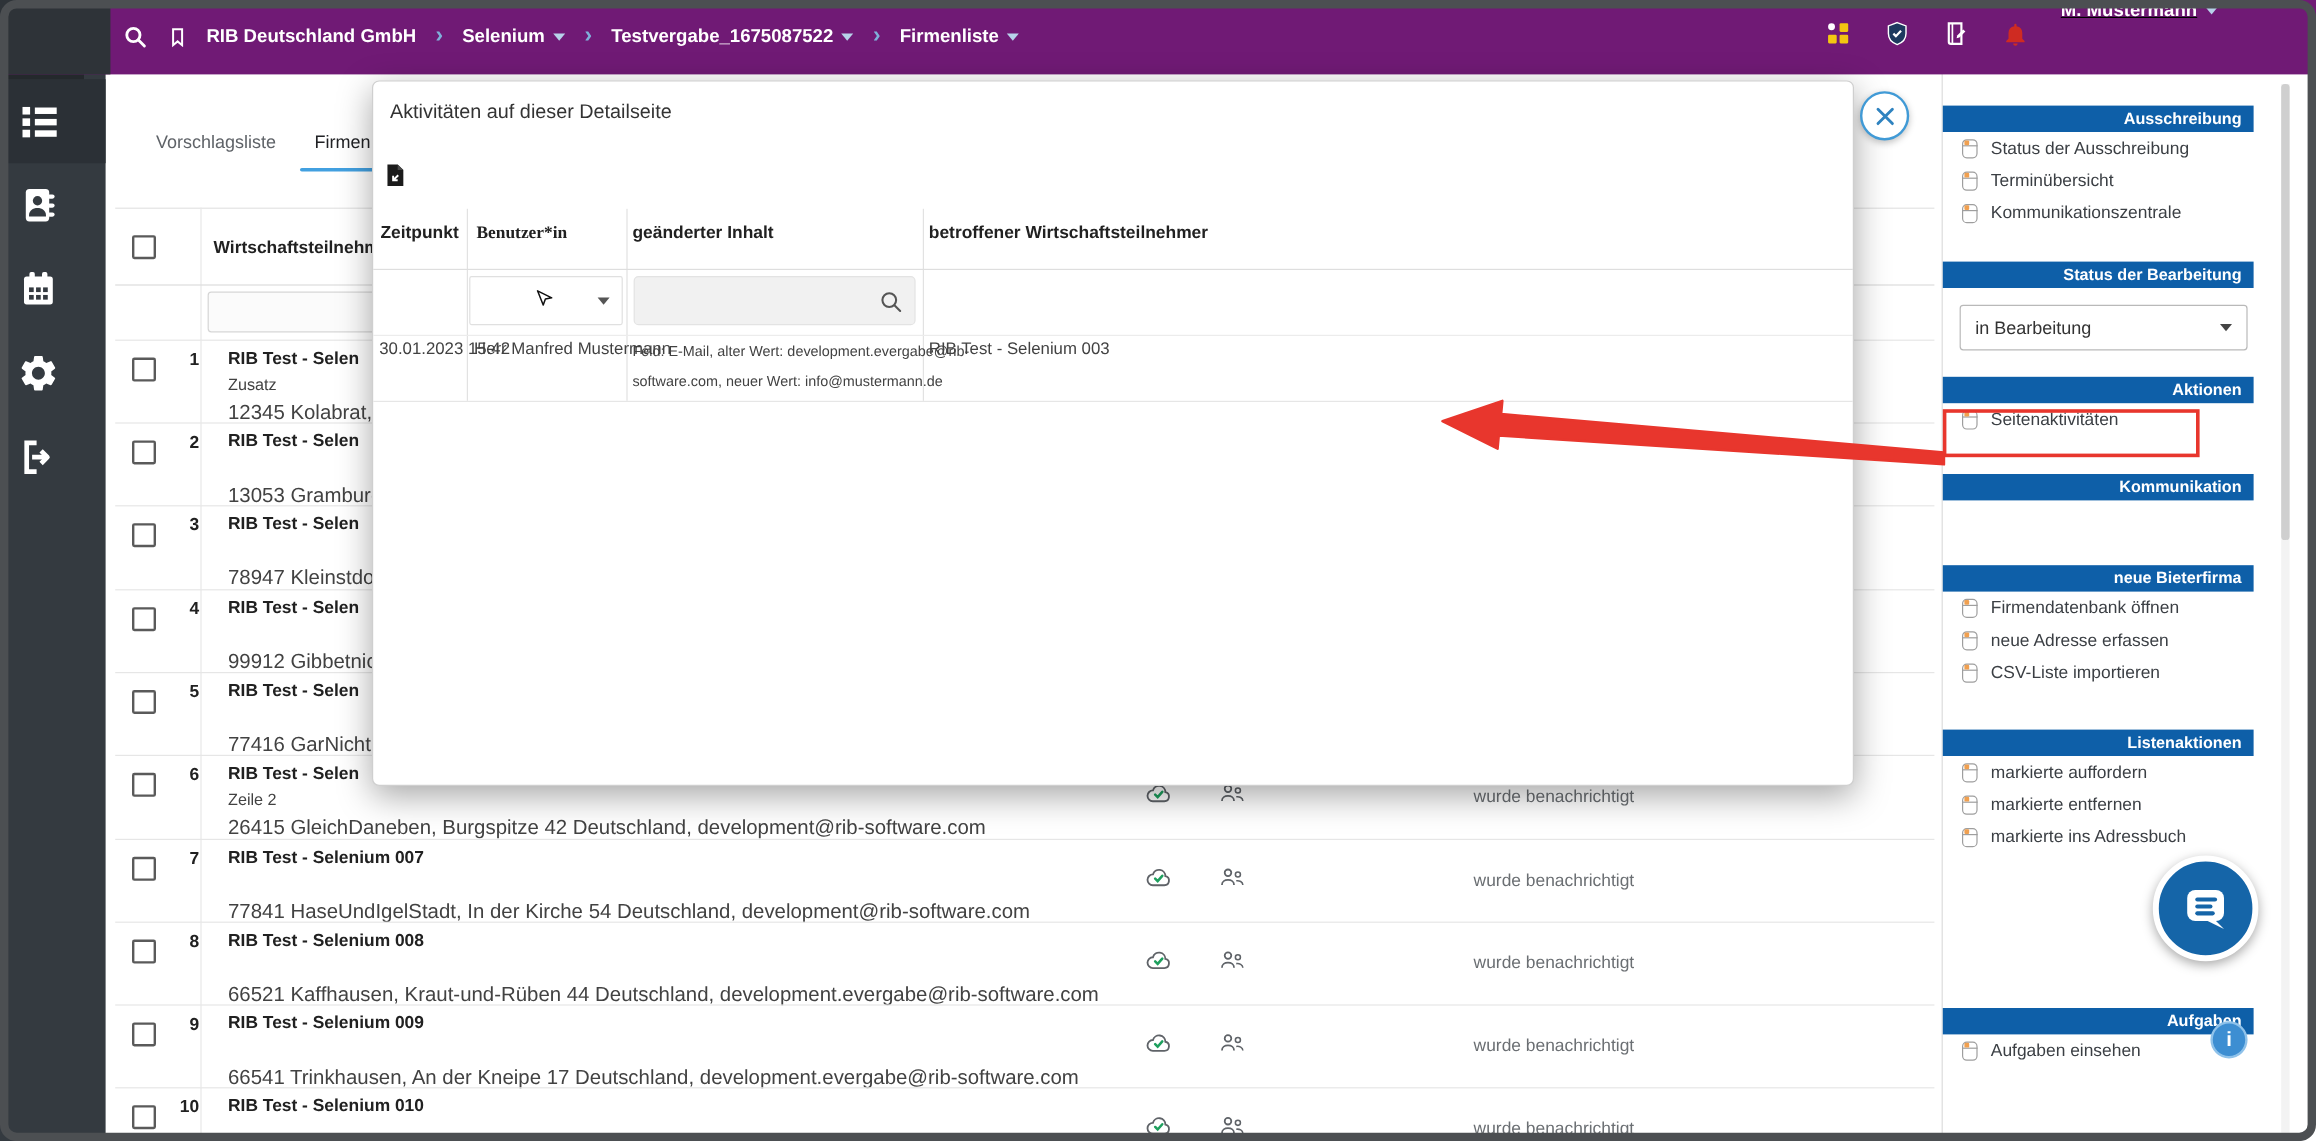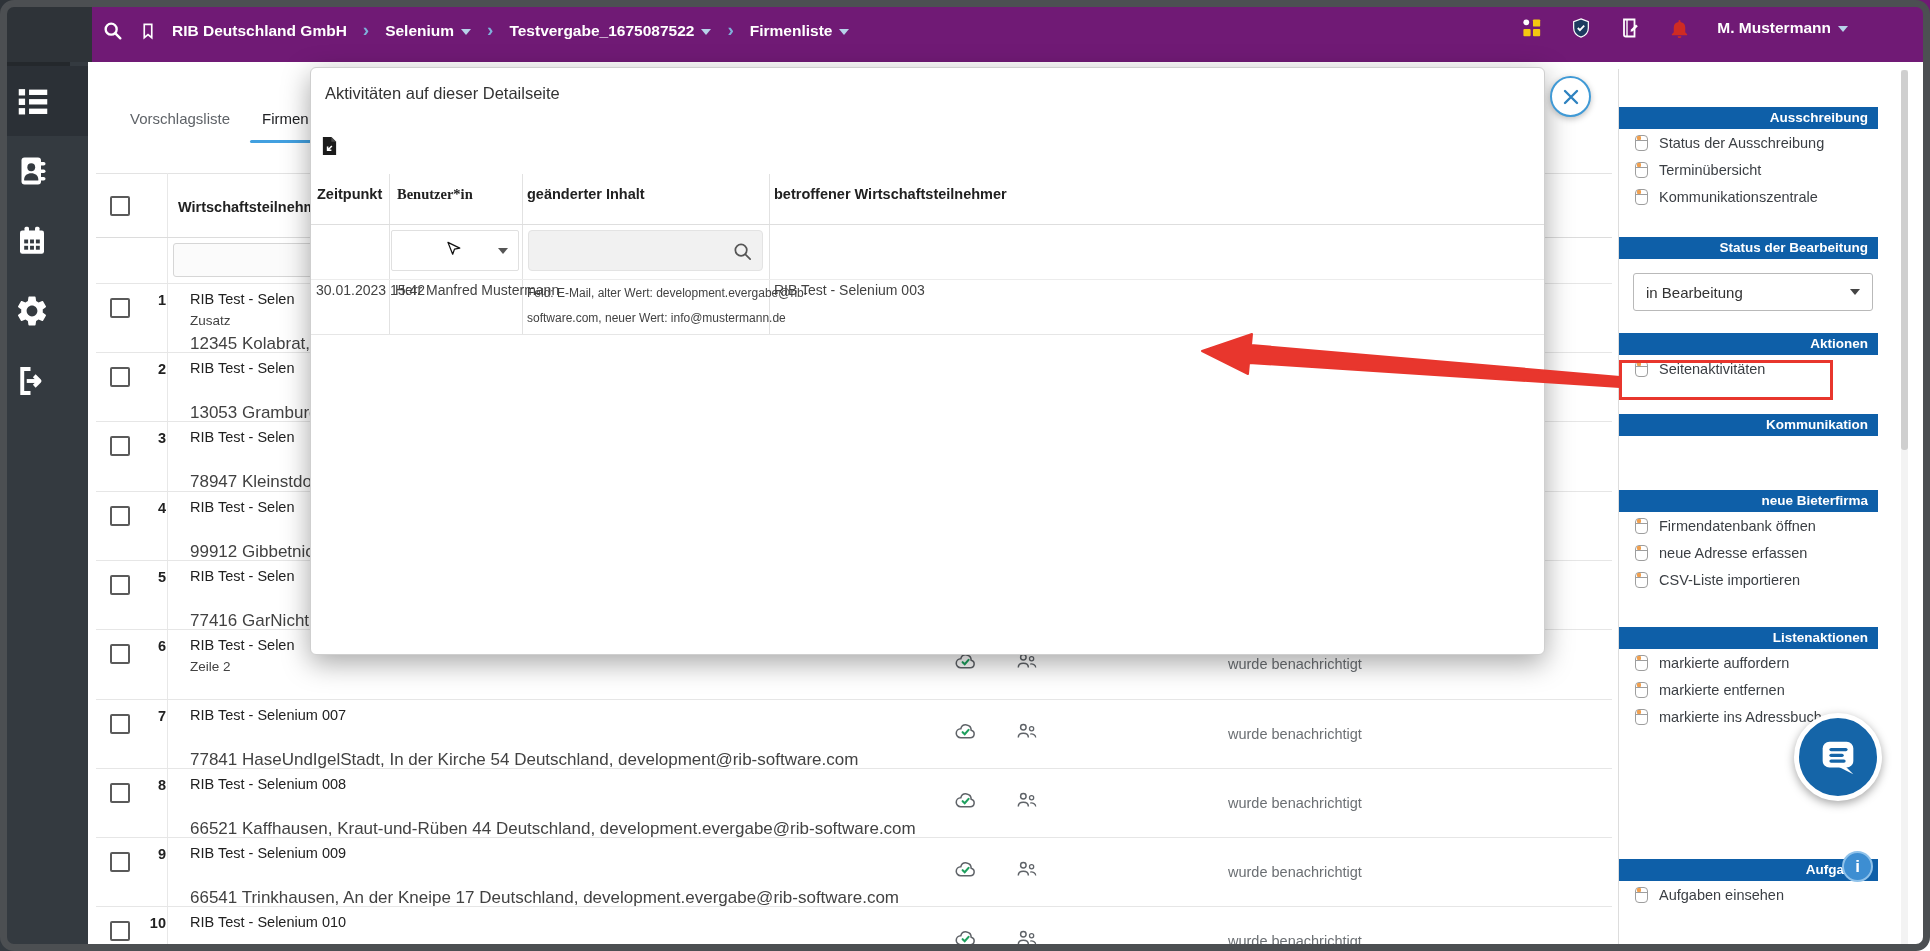--- a/index.html
+++ b/index.html
@@ -10,21 +10,21 @@
   
   .topbar{position:absolute;left:0;top:0;width:1930px;height:62px;background:#701a75;z-index:20;}
   .topbar-darkcorner{position:absolute;left:0;top:0;width:92px;height:62px;background:#2e3338;}
   .home-block{position:absolute;left:0;top:0;width:70px;height:66px;background:#24282c;display:flex;align-items:center;justify-content:center;z-index:21;}
   .kebab{position:absolute;left:71px;top:10px;width:16px;display:flex;flex-direction:column;gap:3px;align-items:center;z-index:21;}
   .kebab i{width:3.5px;height:3.5px;border-radius:50%;background:#cfd4d9;}
   .tb-left{position:absolute;left:92px;top:0;height:62px;display:flex;align-items:center;gap:14px;padding-left:10px;}
   .crumb{color:#fff;font-weight:bold;font-size:15.5px;white-space:nowrap;}
   .crumb-sep{color:#7fb0da;font-size:19px;font-weight:bold;margin:0 2px;transform:translateY(-1px);}
   .caret{display:inline-block;width:0;height:0;border-left:5px solid transparent;border-right:5px solid transparent;border-top:6px solid #b7d2ea;margin-left:7px;transform:translateY(-1px);}
-  .tb-right{position:absolute;right:82px;top:0;height:56px;display:flex;align-items:center;gap:26px;}
+  .tb-right{position:absolute;right:82px;top:0;height:56px;display:flex;gap:26px;text-decoration:underline;}
   .username{color:#fff;font-weight:bold;font-size:15.5px;}
   .icon-btn{display:flex;align-items:center;justify-content:center;}
 
   
   .rail{position:absolute;left:0;top:0;width:88px;height:951px;background:#343a40;z-index:10;}
   .rail-item{position:relative;width:88px;height:70px;display:flex;align-items:center;justify-content:flex-start;padding-left:14px;}
   .rail-item.active{background:#2b3036;}
   .rail-item.active::before{content:"";position:absolute;left:0;top:0;bottom:0;width:4px;background:#2d9fe3;}
 
   
@@ -35,21 +35,21 @@
 
   .tbl-topline{position:absolute;left:8px;top:111px;right:6px;height:1px;background:#e3e3e3;}
   .tbl-vline{position:absolute;left:79px;top:111px;bottom:0;width:1px;background:#e8e8e8;}
   .tbl-headline{position:absolute;left:8px;top:175px;right:6px;height:1px;background:#dcdcdc;}
   .hdr-label{position:absolute;left:90px;top:137px;font-size:14.5px;font-weight:bold;color:#212121;white-space:nowrap;}
   .cbx{position:absolute;width:20px;height:20px;border:2px solid #5a5a5a;border-radius:2px;background:#fff;}
   .filter-input{position:absolute;left:85px;top:181px;width:162px;height:34px;border:1px solid #d6d6d6;border-radius:3px;background:#fbfbfb;}
 
   .trow{position:absolute;left:8px;right:6px;height:69px;border-top:1px solid #e6e6e6;}
   .rnum{position:absolute;left:30px;top:8px;width:40px;text-align:right;font-weight:bold;font-size:14.5px;color:#212121;}
-  .rname{position:absolute;left:94px;top:7px;font-weight:normal;font-size:14.5px;color:#212121;white-space:nowrap;text-align:right;}
+  .rname{position:absolute;left:94px;top:7px;font-weight:bold;font-size:14.5px;color:#212121;white-space:nowrap;text-align:right;}
   .rline2{position:absolute;left:94px;top:29px;font-size:13.5px;color:#424242;white-space:nowrap;}
   .raddr{position:absolute;left:94px;top:50px;font-size:17px;color:#424242;white-space:nowrap;}
   .rcloud{position:absolute;left:858px;top:21px;}
   .rgroup{position:absolute;left:920px;top:22px;}
   .rstatus{position:absolute;left:1132px;top:26px;font-size:14.5px;color:#6b6f73;white-space:nowrap;}
 
   
   .modal{position:absolute;left:310px;top:67px;width:1235px;height:588px;background:#fff;border:1px solid #cfcfcf;border-radius:6px;box-shadow:0 8px 28px rgba(0,0,0,.35);z-index:40;}
   .modal-title{position:absolute;left:14px;top:16px;font-size:16.5px;font-weight:500;color:#333;}
   .modal-export{position:absolute;left:10px;top:68px;}
@@ -59,21 +59,21 @@
   .m-rowline{position:absolute;left:0;top:266px;width:100%;height:1px;background:#e6e6e6;}
   .m-col-label{position:absolute;top:118px;font-size:14.5px;font-weight:bold;color:#212121;white-space:nowrap;}
   .m-dropdown{position:absolute;left:80px;top:162px;width:128px;height:41px;background:#fff;border:1px solid #e0e0e0;border-radius:2px;}
   .m-dd-caret{position:absolute;right:10px;top:17px;width:0;height:0;border-left:5px solid transparent;border-right:5px solid transparent;border-top:6px solid #555;}
   .m-search{position:absolute;left:217px;top:162px;width:235px;height:41px;background:#f1f1f1;border:1px solid #e3e3e3;border-radius:4px;}
   .m-cell{position:absolute;top:214px;font-size:14px;color:#424242;white-space:nowrap;}
   .m-inhalt{position:absolute;left:216px;top:213px;font-size:12px;color:#424242;line-height:25px;white-space:nowrap;}
   .close-btn{position:absolute;left:1550px;top:76px;width:41px;height:41px;border-radius:50%;background:#fff;border:2.5px solid #409ad6;z-index:45;box-shadow:0 2px 6px rgba(0,0,0,.25);display:flex;align-items:center;justify-content:center;cursor:pointer;}
 
   
-  .rpanel{position:absolute;left:1618px;top:69px;width:281px;bottom:0;background:#fff;border-left:1px solid #ddd;z-index:12;}
+  .rpanel{position:absolute;left:1618px;top:50px;width:281px;bottom:0;background:#fff;border-left:1px solid #ddd;z-index:12;}
   .sect{position:absolute;left:0;width:100%;}
   .sect-bar{height:22px;width:259px;background:#0e5fa8;color:#fff;font-size:13.5px;font-weight:bold;text-align:right;line-height:22px;padding-right:10px;}
   .pitem{position:relative;height:27px;display:flex;align-items:center;gap:11px;padding-left:16px;margin-top:0;cursor:pointer;}
   .pitem:first-of-type{margin-top:8px;}
   .pitem-label{font-size:14.5px;color:#3b3f44;white-space:nowrap;}
   .mouse-icon{position:relative;width:13px;height:16px;border:1.5px solid #9e9e9e;border-radius:4px;flex:0 0 13px;}
   .mouse-icon::before{content:"";position:absolute;left:-1px;right:-1px;top:4px;height:1.5px;background:#9e9e9e;}
   .mouse-icon::after{content:"";position:absolute;left:0.5px;top:0.5px;width:4px;height:3.5px;background:#f0a050;border-radius:1px;}
   .red-box{position:absolute;left:0;top:27px;width:214px;height:40px;border:3px solid #e8362d;pointer-events:none;}
   .panel-dd{margin:14px 0 0 14px;width:240px;height:38px;border:1px solid #b9b9b9;border-radius:3px;background:#fff;display:flex;align-items:center;padding:0 12px;font-size:15px;color:#333;cursor:pointer;}
@@ -248,20 +248,21 @@
       <span class="cbx" style="left:14px;top:14px;"></span>
       <span class="rnum">5</span>
       <span class="rname">RIB Test - Selen</span>
       <span class="raddr">77416 GarNicht</span>
     </div>
     <div class="trow" style="top:567px;">
       <span class="cbx" style="left:14px;top:14px;"></span>
       <span class="rnum">6</span>
       <span class="rname">RIB Test - Selen</span>
       <span class="rline2">Zeile 2</span>
+      <span class="raddr">26415 GleichDaneben, Burgspitze 42 Deutschland, development@rib-software.com</span>
       <span class="rcloud"><svg width="23" height="20" viewBox="0 0 24 20">
             <path d="M7 17h10a4 4 0 0 0 .9-7.9A5.5 5.5 0 0 0 7.1 7.6 4.2 4.2 0 0 0 7 17z" fill="none" stroke="#5f6368" stroke-width="1.6"></path>
             <path d="M9 11.2l2.2 2.2 4-4.6" fill="none" stroke="#1ea05e" stroke-width="2.2" stroke-linecap="round"></path>
           </svg></span>
       <span class="rgroup"><svg width="22" height="18" viewBox="0 0 24 18">
             <circle cx="8" cy="5" r="3" fill="none" stroke="#5f6368" stroke-width="1.6"></circle>
             <path d="M2.5 16c0-3 2.5-4.6 5.5-4.6s5.5 1.6 5.5 4.6" fill="none" stroke="#5f6368" stroke-width="1.6"></path>
             <circle cx="17" cy="6.5" r="2.3" fill="none" stroke="#5f6368" stroke-width="1.4"></circle>
             <path d="M15.5 12.3c2.8-.4 6 .9 6 3.7" fill="none" stroke="#5f6368" stroke-width="1.4"></path>
           </svg></span>

